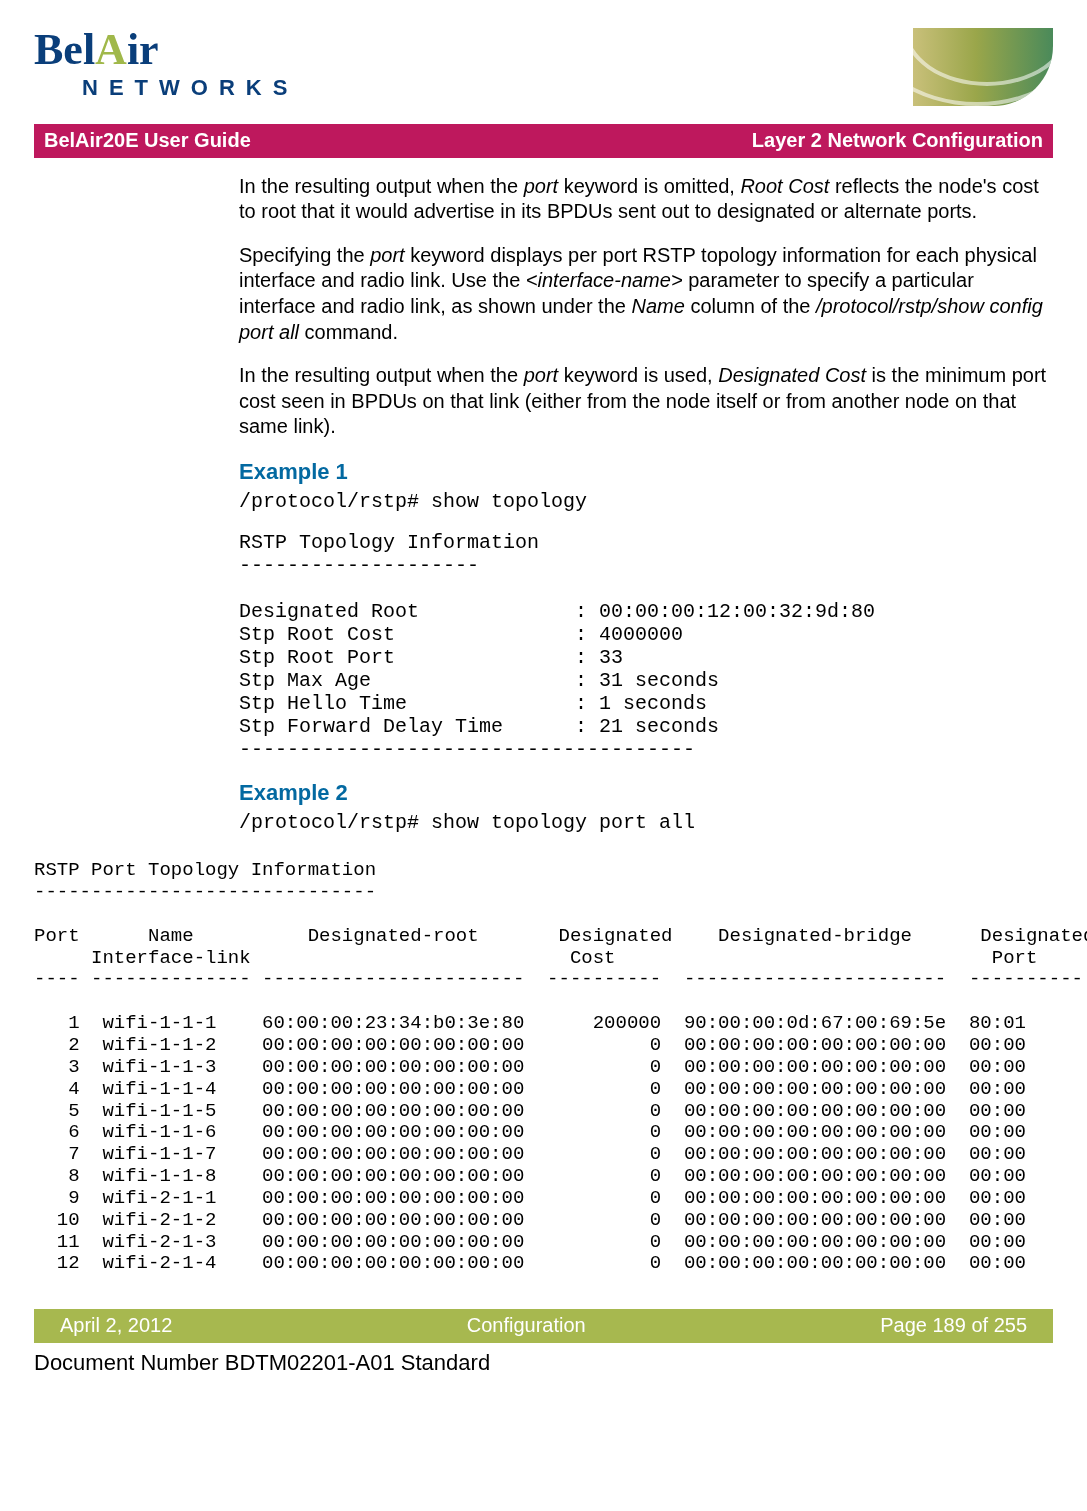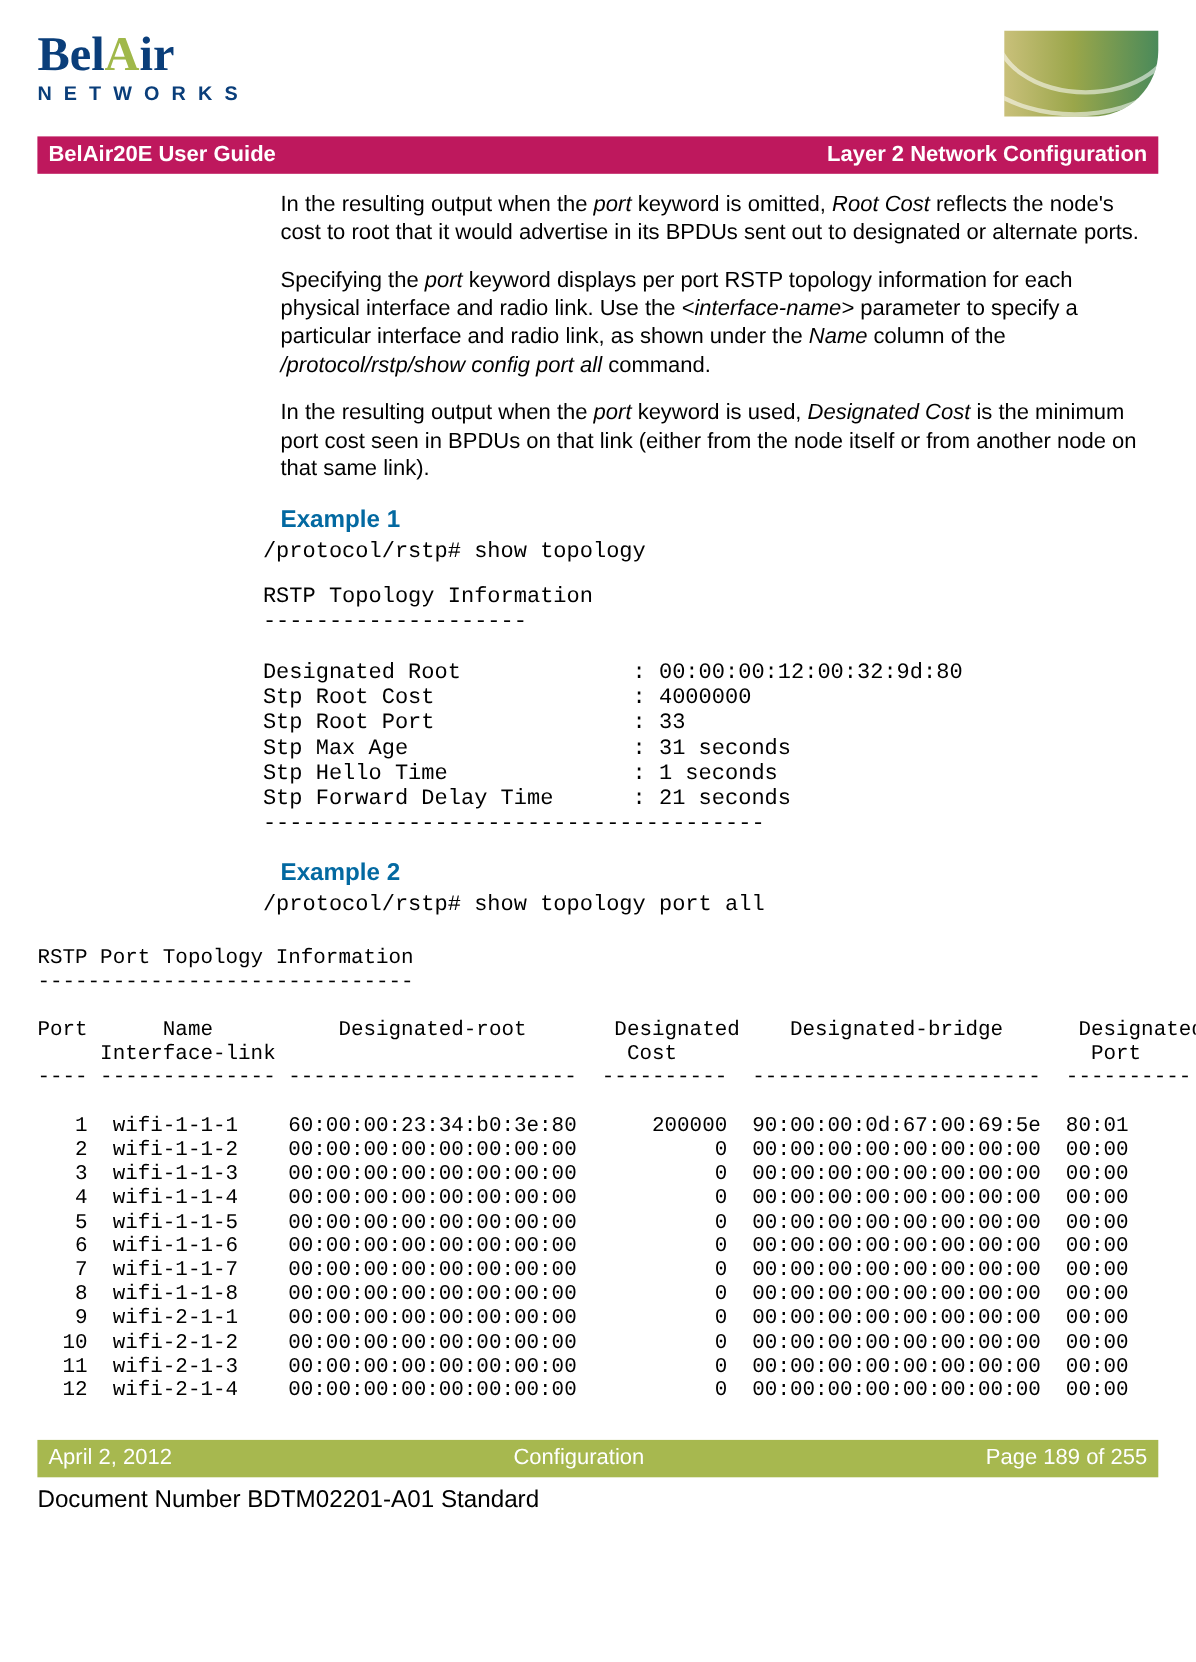--- a/index.html
+++ b/index.html
@@ -2,37 +2,37 @@
 <html><head>
 <meta charset="utf-8">
 <style>
   html,body{margin:0;padding:0;background:#fff;color:#000;}
   body{width:1087px;font-family:"Segoe UI","Gill Sans","Gill Sans MT",Arial,sans-serif;font-size:20px;line-height:1.28;}
   .page{padding:28px 34px 0 34px;box-sizing:border-box;}
   .hdr{display:flex;justify-content:space-between;align-items:flex-start;margin-bottom:18px;}
   .logo{display:flex;flex-direction:column;}
   .logo-top{font-family:"Georgia","Times New Roman",serif;font-size:44px;font-weight:700;color:#0a3e7a;line-height:1;}
   .logo-top .accent{color:#a0b84a;}
-  .logo-sub{font-family:Arial,sans-serif;font-size:18px;letter-spacing:11px;color:#0a3e7a;font-weight:700;margin-top:2px;}
+  .logo-sub{font-family:Arial,sans-serif;font-size:22px;letter-spacing:11px;color:#0a3e7a;font-weight:700;margin-top:2px;margin-left:48px;}
   .swirl{width:140px;height:78px;background:linear-gradient(90deg,#c9c07a 0%,#9aa64a 45%,#4a8a5a 100%);position:relative;overflow:hidden;border-radius:0 0 60px 0;}
   .swirl::before,.swirl::after{content:"";position:absolute;border:4px solid rgba(255,255,255,.55);border-radius:50%;}
   .swirl::before{width:220px;height:160px;left:-50px;top:-90px;}
   .swirl::after{width:160px;height:110px;left:-10px;top:-60px;}
   .bar{display:flex;justify-content:space-between;background:#be185d;color:#fff;font-weight:700;padding:4px 10px;font-size:20px;}
   .bar-right{text-align:right;}
   .content{margin-left:205px;margin-right:4px;}
-  .content p{margin:18px 0 0 16px;}
+  .content p{margin:18px 0 0 0;}
   .content p:first-child{margin-top:16px;}
   em.kw{font-style:italic;}
   .ex{color:#0369a1;font-weight:700;margin-top:26px;margin-bottom:0;font-size:22px;}
   .mono{font-family:"Courier New",Courier,monospace;font-size:20px;white-space:pre;line-height:1.15;margin:4px 0 0 0;}
   .mono.wide{margin-left:-205px;font-size:19px;}
   .ex2{margin-top:20px;}
   .footer{margin-top:34px;}
-  .footbar{display:flex;justify-content:space-between;align-items:center;background:#a7b84f;color:#fff;padding:4px 10px;font-size:20px;}
+  .footbar{display:flex;justify-content:space-between;align-items:center;background:#a7b84f;color:#fff;padding:4px 26px;font-size:20px;}
   .docnum{text-align:left;font-size:22px;margin-top:6px;padding-bottom:8px;}
 </style>
 </head>
 <body>
 
 <div class="page">
   <div class="hdr">
     <div class="logo">
       <div class="logo-top">Bel<span class="accent">A</span>ir</div>
       <div class="logo-sub">NETWORKS</div>

